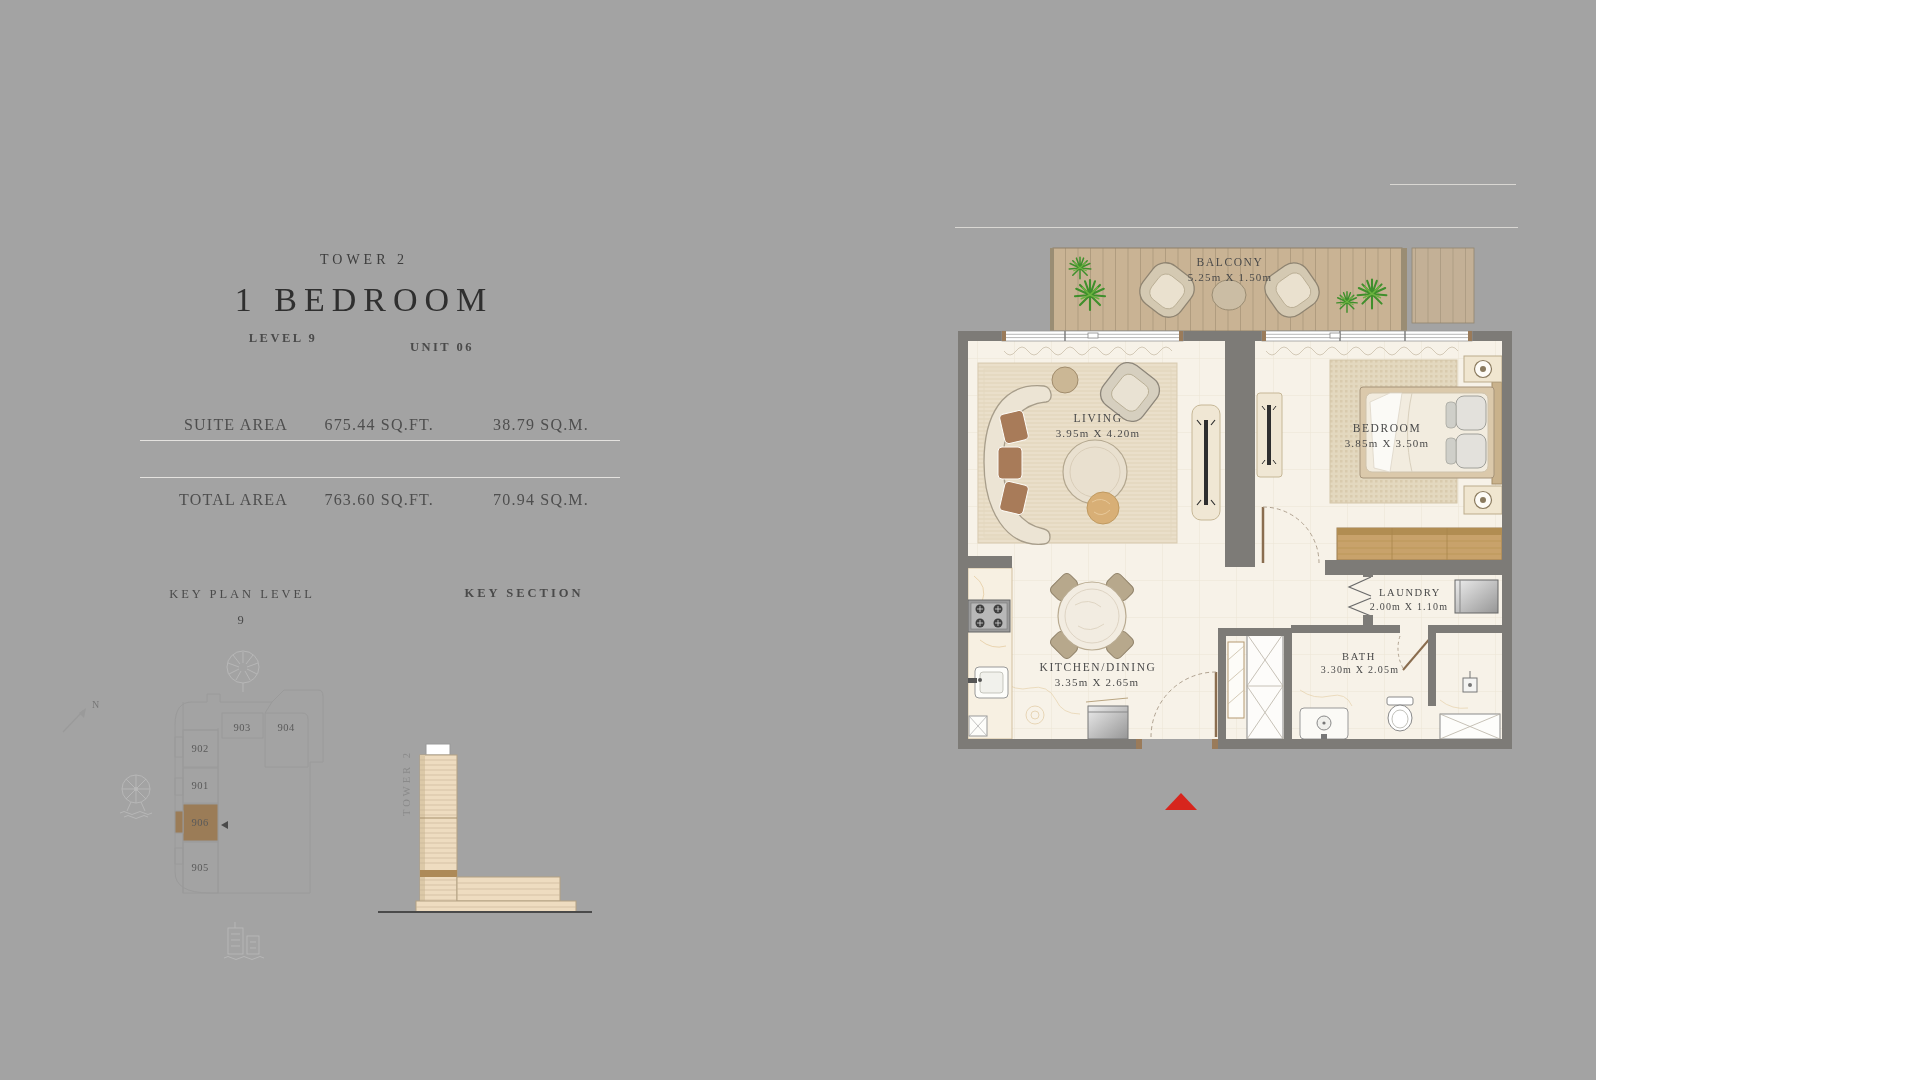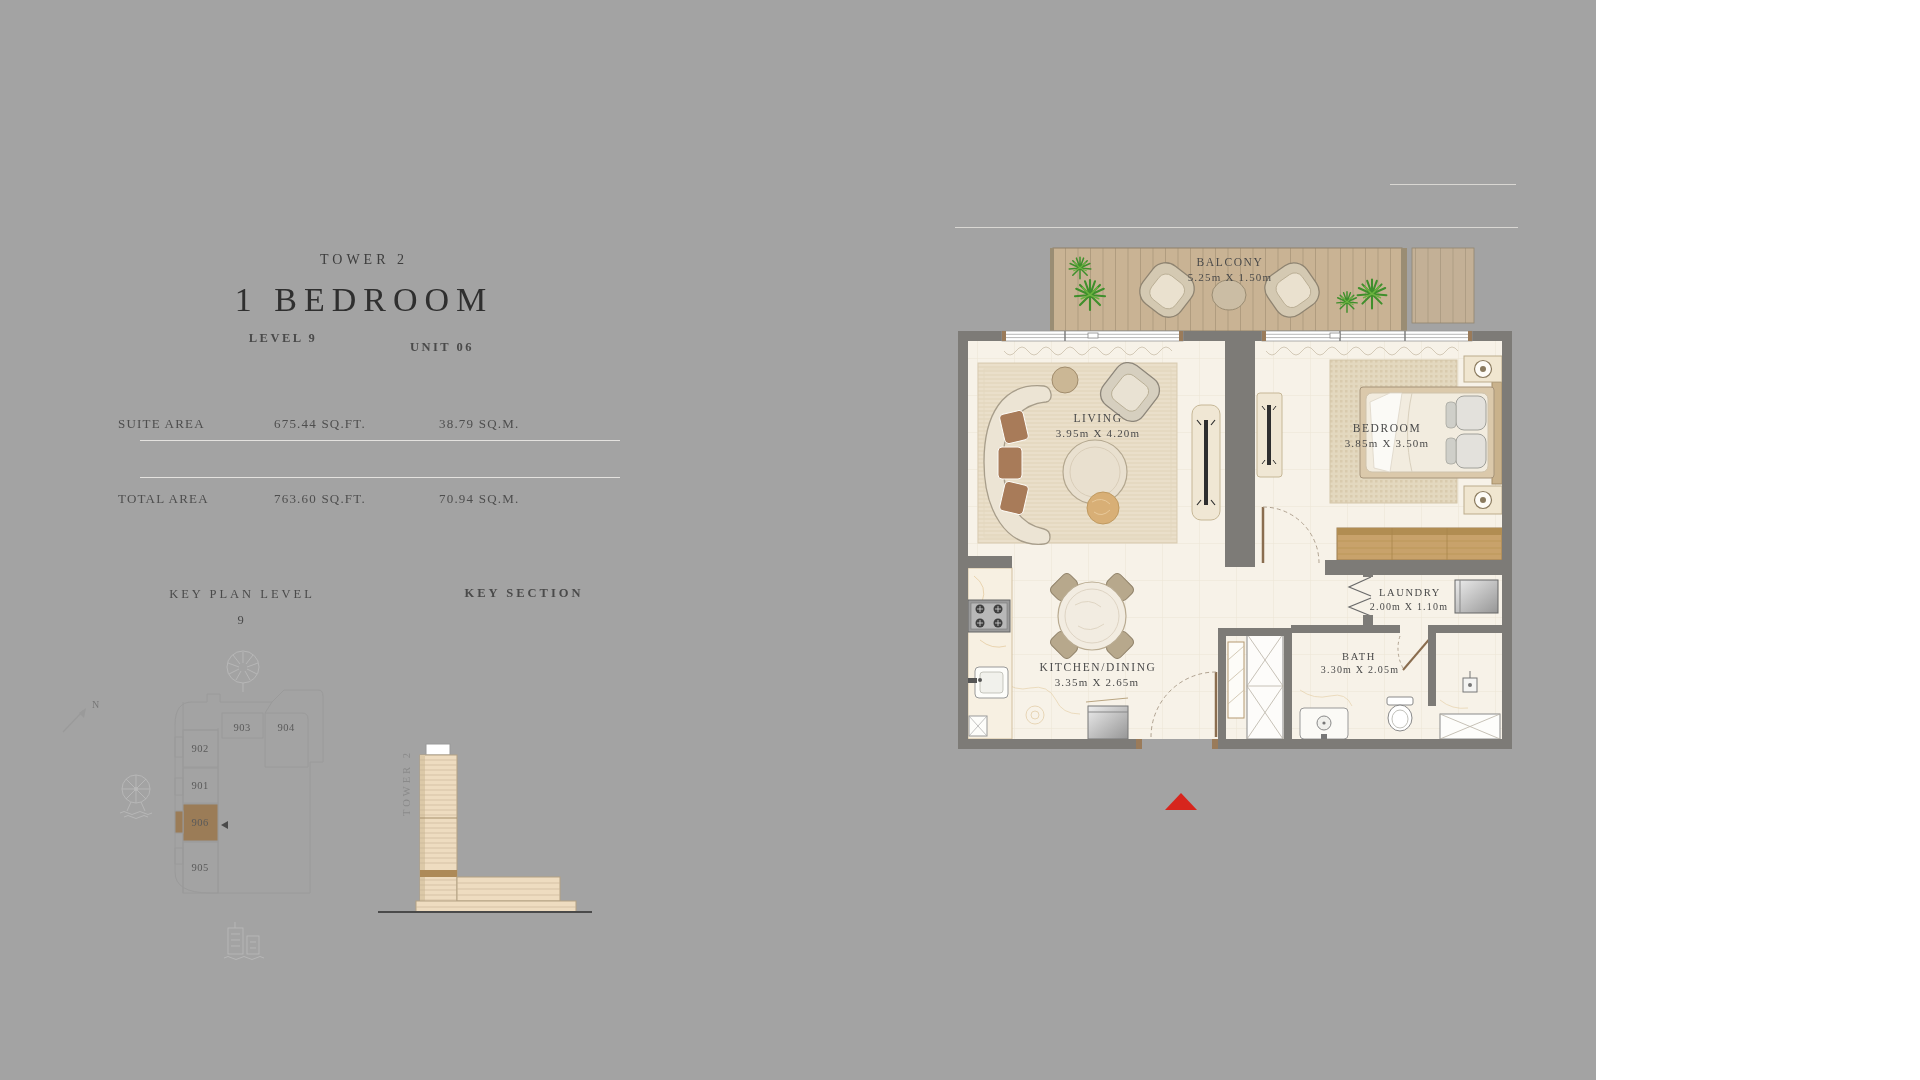--- a/index.html
+++ b/index.html
@@ -3,21 +3,21 @@
 <meta charset="utf-8">
 <style>
   html,body{margin:0;padding:0;background:#ffffff;}
   #page{position:relative;width:1596px;height:1080px;background:#a3a3a3;overflow:hidden;
         font-family:"Liberation Serif","DejaVu Serif",serif;color:#474747;}
   .abs{position:absolute;}
   .ctr{text-align:center;}
   .tower-label{font-size:14px;letter-spacing:4px;color:#3d3d3d;}
   .unit-type{font-size:34px;letter-spacing:7px;color:#2f2f2f;margin-top:13px;}
   .sub-label{font-size:12.5px;letter-spacing:2.5px;color:#4a4a4a;font-weight:bold;}
-  .area-row span{position:absolute;font-size:13px;letter-spacing:1.2px;color:#4e4e4e;text-align:left;}
+  .area-row span{position:absolute;font-size:16px;letter-spacing:1.2px;color:#4e4e4e;text-align:right;}
   .area-label{left:118px;width:170px;}
   .area-sqft{left:274px;width:160px;}
   .area-sqm{left:439px;width:150px;}
   .sep{position:absolute;height:1px;background:#e4e2df;}
   .heading{font-size:12.5px;letter-spacing:3px;color:#4a4a4a;}
   .thinline{position:absolute;height:1px;background:#d9d7d3;}
   svg text{font-family:"Liberation Serif","DejaVu Serif",serif;}
   .room-name{font-size:11.5px;letter-spacing:1.6px;fill:#4a4a4a;}
   .room-dims{font-size:11px;letter-spacing:1.2px;fill:#4a4a4a;}
   .kp-num{font-size:10.5px;letter-spacing:.5px;fill:#5a5a5a;}

